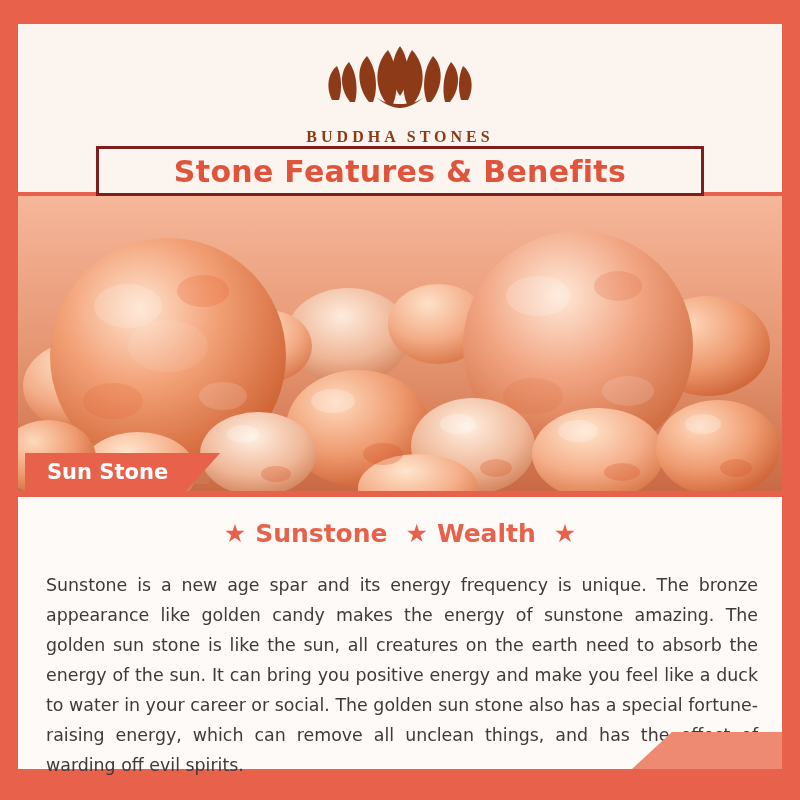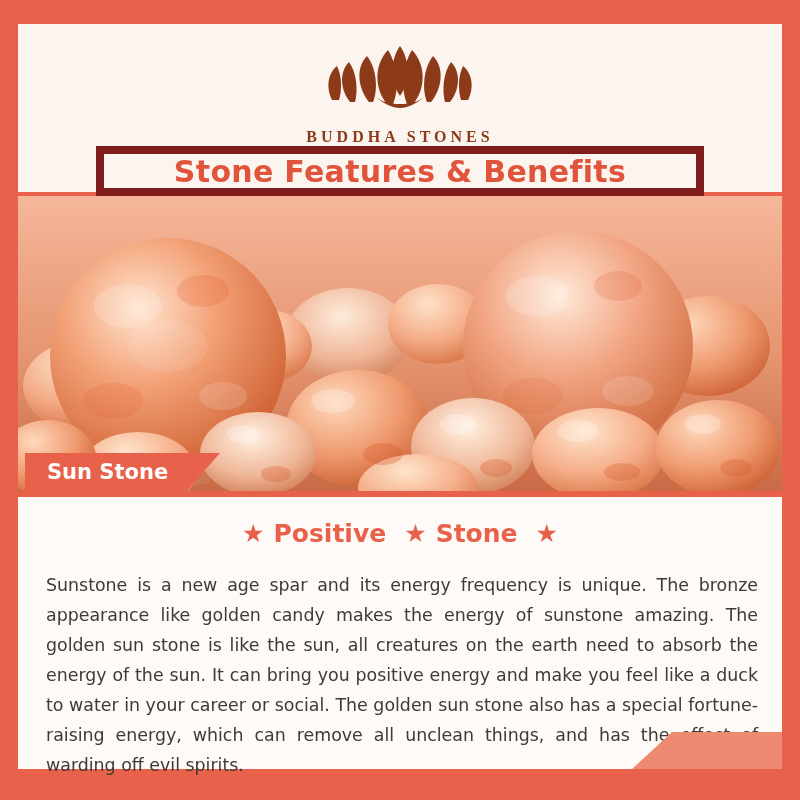--- a/index.html
+++ b/index.html
@@ -53,21 +53,21 @@
   }
 
   
   .title-band {
     position: absolute;
     left: 96px;
     top: 140px;
     width: 608px;
     height: 50px;
     background: #fbf4ef;
-    border: 8px solid #7f1d1d;
+    border: 3px solid #7f1d1d;
     box-sizing: border-box;
     display: flex;
     align-items: center;
     justify-content: center;
   }
   .title-band .title-text {
     font-family: "DejaVu Sans", sans-serif;
     font-weight: bold;
     font-size: 30px;
     color: #e0543c;
@@ -302,25 +302,25 @@
 
   <div class="ribbon">
     <span class="caption">Sun Stone</span>
   </div>
 
   <div class="bottom-panel">
 
     <div class="keywords">
       <div class="kw">
         <span class="star">★</span>
-        <span class="kw-label">Positive</span>
+        <span class="kw-label">Sunstone</span>
       </div>
       <div class="kw">
         <span class="star">★</span>
-        <span class="kw-label">Stone</span>
+        <span class="kw-label">Wealth</span>
       </div>
       <div class="kw">
         <span class="star">★</span>
       </div>
     </div>
 
     <div class="body-text">Sunstone is a new age spar and its energy frequency is unique. The bronze appearance like golden candy makes the energy of sunstone amazing. The golden sun stone is like the sun, all creatures on the earth need to absorb the energy of the sun. It can bring you positive energy and make you feel like a duck to water in your career or social. The golden sun stone also has a special fortune-raising energy, which can remove all unclean things, and has the effect of warding off evil spirits.</div>
 
     <div class="corner-light"></div>
   </div>

